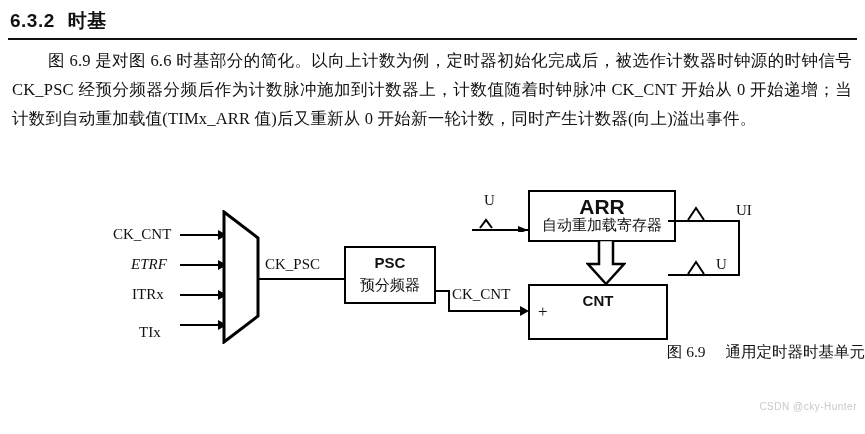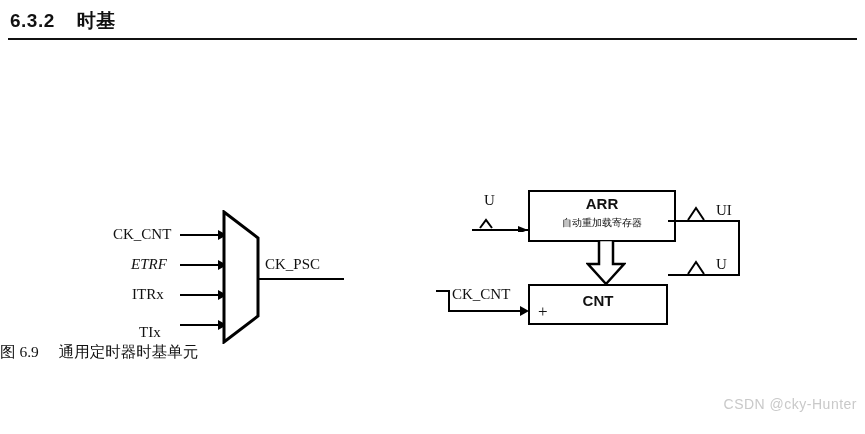--- a/index.html
+++ b/index.html
@@ -22,21 +22,21 @@
   }
   .section-title {
     position: absolute;
     left: 10px;
     top: 8px;
     font-family: "Liberation Sans", sans-serif;
     font-weight: bold;
     font-size: 19px;
     letter-spacing: 0.5px;
   }
-  .section-title .num { margin-right: 22px; }
+  .section-title .num { margin-right: 13px; }
   .rule {
     position: absolute;
     left: 8px;
     top: 38px;
     width: 849px;
     height: 2px;
     background: #111111;
   }
   .para {
     position: absolute;
@@ -55,21 +55,21 @@
     left: 12px;
     top: 372px;
     width: 840px;
     text-indent: 36px;
   }
   .figure-caption {
     position: absolute;
     top: 342px;
     left: 0;
     width: 865px;
-    text-align: left;
+    text-align: right;
     font-size: 15.5px;
   }
   .figure-caption .gap { display: inline-block; width: 20px; }
 
   
   .diagram {
     position: absolute;
     left: 0;
     top: 178px;
     width: 865px;
@@ -132,36 +132,37 @@
     border: 1.5px solid #9a9a9a;
     position: relative;
     top: 2px;
     margin: 0 5px;
   }
   .csdn {
     position: absolute;
     right: 8px;
     bottom: 22px;
     font-family: "Liberation Sans", sans-serif;
-    font-size: 14px;
+    font-size: 10px;
     color: #c9c9c9;
     letter-spacing: 0.5px;
   }
 </style>
 </head>
 <body>
 
 <div class="page">
 
   <div class="section-title">
     <span class="num">6.3.2</span><span>时基</span>
   </div>
 
   <div class="rule"></div>
 
+  <div class="para" id="para1">图 6.9 是对图 6.6 时基部分的简化。以向上计数为例，定时器初始化完成后，被选作计数器时钟源的时钟信号 CK_PSC 经预分频器分频后作为计数脉冲施加到计数器上，计数值随着时钟脉冲 CK_CNT 开始从 0 开始递增；当计数到自动重加载值(TIMx_ARR 值)后又重新从 0 开始新一轮计数，同时产生计数器(向上)溢出事件。</div>
 
   <div class="diagram">
 
     <div class="lbl" style="left:113px; top:48px;">CK_CNT</div>
     <div class="lbl" style="left:131px; top:78px;font-style:italic;">ETRF</div>
     <div class="lbl" style="left:132px; top:108px;">ITRx</div>
     <div class="lbl" style="left:139px; top:146px;">TIx</div>
 
     <div class="line hline" style="left:180px; top:56px; width:42px;"></div>
     <div class="arrow-r" style="left:218px; top:52px;"></div>
@@ -172,35 +173,39 @@
     <div class="line hline" style="left:180px; top:146px; width:42px;"></div>
     <div class="arrow-r" style="left:218px; top:142px;"></div>
 
     <svg class="mux" style="left:222px; top:32px;" width="38" height="134" viewBox="0 0 38 134">
       <polygon points="2,2 36,28 36,106 2,132" fill="#ffffff" stroke="#000000" stroke-width="3"></polygon>
     </svg>
 
     <div class="line hline" style="left:258px; top:100px; width:86px;"></div>
     <div class="lbl" style="left:265px; top:78px;">CK_PSC</div>
 
+    <div class="box" style="left:344px; top:68px; width:92px; height:58px;">
+      <div class="t1 lbl-cn" style="top:6px; font-size:15px; font-weight:bold;">PSC</div>
+      <div class="t2 lbl-cn" style="top:28px; font-size:15px;">预分频器</div>
+    </div>
 
     <div class="line hline" style="left:436px; top:112px; width:14px;"></div>
     <div class="line vline" style="left:448px; top:112px; height:22px;"></div>
     <div class="line hline" style="left:448px; top:132px; width:76px;"></div>
     <div class="arrow-r" style="left:520px; top:128px;"></div>
     <div class="lbl" style="left:452px; top:108px;">CK_CNT</div>
 
-    <div class="box" style="left:528px; top:106px; width:140px; height:41px;">
+    <div class="box" style="left:528px; top:106px; width:140px; height:56px;">
       <div class="t1 lbl-cn" style="top:6px; font-size:15px; font-weight:bold;">CNT</div>
       <div style="position:absolute; left:8px; top:16px; font-size:17px;">+</div>
     </div>
 
     <div class="box" style="left:528px; top:12px; width:148px; height:52px;">
-      <div class="t1 lbl-cn" style="top:3px; font-size:15px; font-weight:bold;">ARR</div>
-      <div class="t2 lbl-cn" style="top:24px; font-size:10px;">自动重加载寄存器</div>
+      <div class="t1 lbl-cn" style="top:3px; font-size:21px; font-weight:bold;">ARR</div>
+      <div class="t2 lbl-cn" style="top:24px; font-size:15px;">自动重加载寄存器</div>
     </div>
 
     <div class="lbl" style="left:484px; top:14px; font-size:15px;">U</div>
     <svg style="position:absolute; left:470px; top:28px;" width="62" height="26" viewBox="0 0 62 26">
       <path d="M2,24 L58,24" stroke="#000" stroke-width="2" fill="none"></path>
       <path d="M10,22 l6,-8 l6,8" stroke="#000" stroke-width="2" fill="none"></path>
       <polygon points="58,24 48,20 48,28" fill="#000"></polygon>
     </svg>
 
     <svg class="thickarrow" style="left:586px; top:62px;" width="40" height="46" viewBox="0 0 40 46">
@@ -209,21 +214,21 @@
 
     <div class="line hline" style="left:668px; top:42px; width:72px;"></div>
     <div class="line vline" style="left:738px; top:42px; height:56px;"></div>
     <div class="line hline" style="left:668px; top:96px; width:72px;"></div>
     <svg style="position:absolute; left:686px; top:26px;" width="26" height="18" viewBox="0 0 26 18">
       <path d="M2,16 l8,-12 l8,12" stroke="#000" stroke-width="2" fill="none"></path>
     </svg>
     <svg style="position:absolute; left:686px; top:80px;" width="26" height="18" viewBox="0 0 26 18">
       <path d="M2,16 l8,-12 l8,12" stroke="#000" stroke-width="2" fill="none"></path>
     </svg>
-    <div class="lbl" style="left:716px; top:24px;">UI</div>
+    <div class="lbl" style="left:736px; top:24px;">UI</div>
     <div class="lbl" style="left:716px; top:78px;">U</div>
 
   </div>
 
   <div class="figure-caption">
     <span>图 6.9</span><span class="gap"></span><span>通用定时器时基单元</span>
   </div>
 
 
   <div class="csdn">CSDN @cky-Hunter</div>

